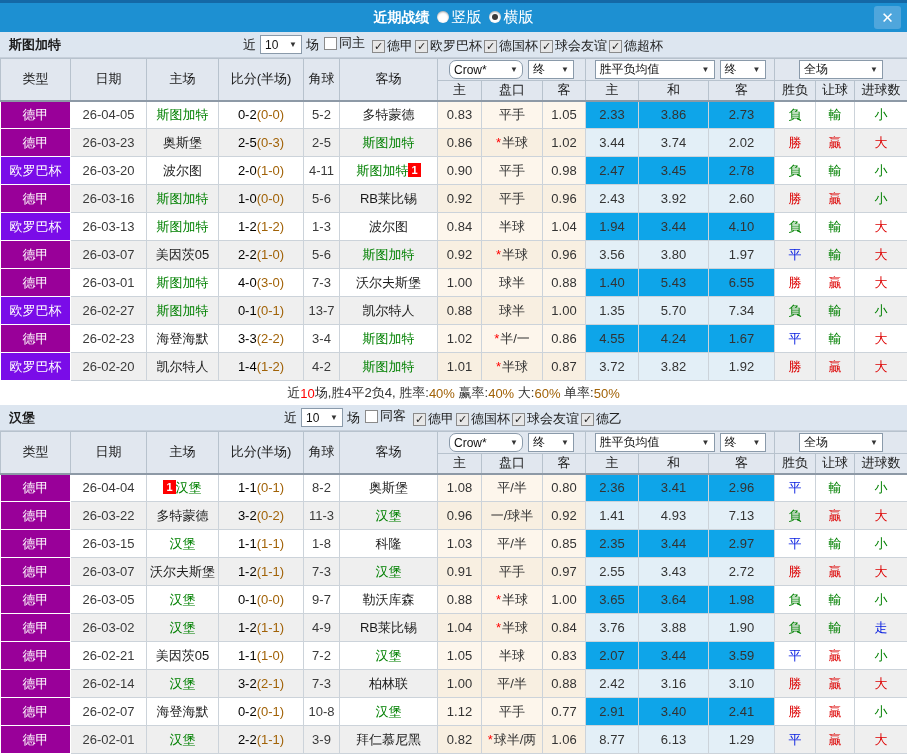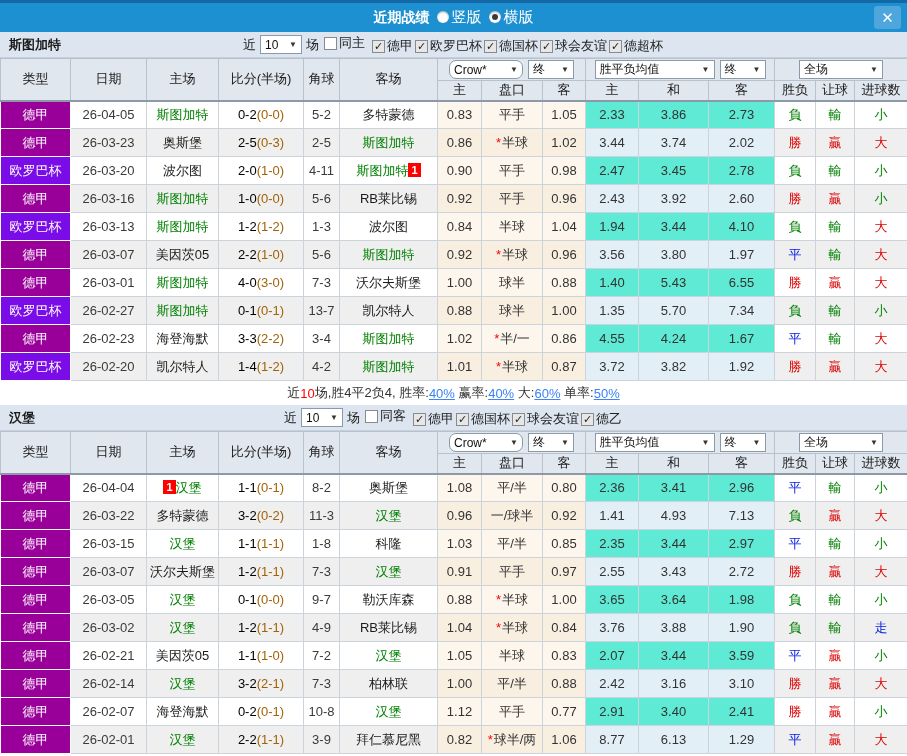--- a/index.html
+++ b/index.html
@@ -42,32 +42,32 @@
   td.c-type{color:#fff;border-color:#fff;font-size:13px;}
   td.c-type.lg{background:#990099;}
   td.c-type.cup{background:#7a0ce8;}
   td.c-date,td.c-corner{color:#3a3a3a;}
   .team-green{color:#008000;}
   .team-black{color:#1a1a1a;}
   .sc{color:#000000;}
   .half{color:#a16207;}
   td.c-oh,td.c-pan,td.c-oa{background:#fdf6ec;color:#333;}
   tr.alt td.c-oh,tr.alt td.c-pan,tr.alt td.c-oa{background:#f8efe1;}
-  td.c-mh,td.c-md,td.c-ma{background:#5eead4;color:#333;}
+  td.c-mh,td.c-md,td.c-ma{background:#0ea5e9;color:#333;}
   tr.alt td.c-mh,tr.alt td.c-md,tr.alt td.c-ma{background:#e3eff7;}
   .star{color:#f00;margin-right:1px;}
   .badge{display:inline-block;background:#f00;color:#fff;font-size:11px;font-weight:bold;line-height:14px;padding:0 3px;vertical-align:1px;}
   .t-red{color:#dd0000;}
   .t-green{color:#008000;}
   .t-blue{color:#0018e0;}
   .summary{height:24px;display:flex;align-items:center;justify-content:center;font-size:13px;}
   .summary span{white-space:pre;}
   .sum-dark{color:#333;}
   .sum-red{color:#f00;}
-  .sum-blue{color:#3b82f6;text-decoration:underline;}
+  .sum-blue{color:#a16207;}
 </style>
 </head>
 <body>
 
 <div class="topstrip"></div>
 
 <div class="titlebar">
   <span class="title">近期战绩</span>
   <span id="radio-group"><span class="radio-item">
         <span class="radio"></span>

